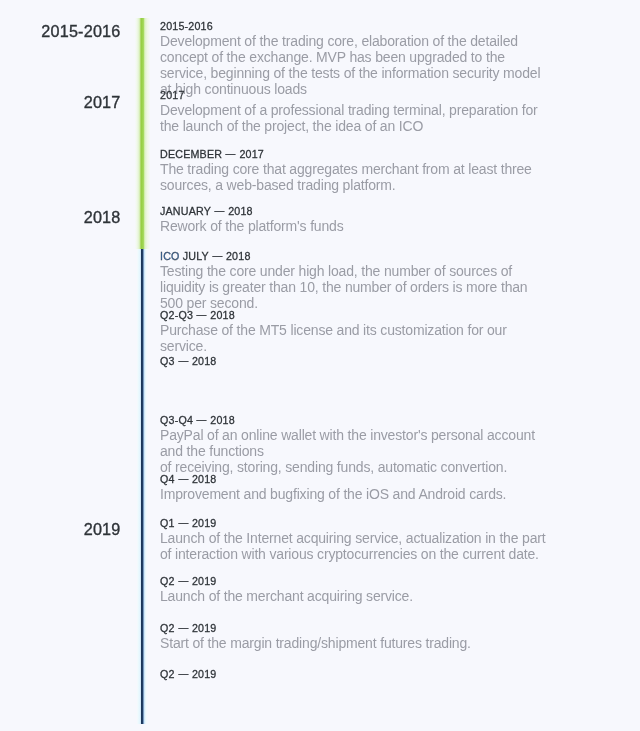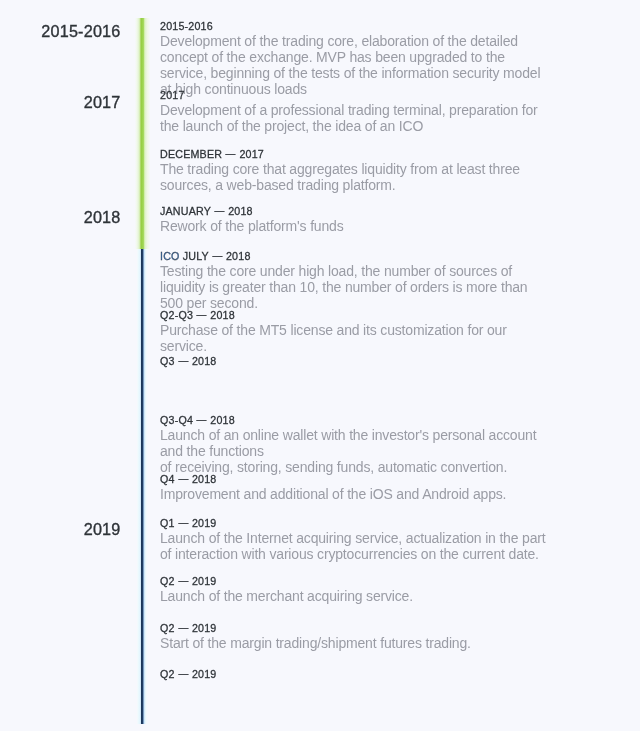--- a/index.html
+++ b/index.html
@@ -88,44 +88,44 @@
     <div class="item" style="top:19.4px">
       <div class="item-title">2015-2016</div>
       <div class="item-desc">Development of the trading core, elaboration of the detailed concept of the exchange. MVP has been upgraded to the service, beginning of the tests of the information security model at high continuous loads</div>
     </div>
     <div class="item" style="top:87.8px">
       <div class="item-title">2017</div>
       <div class="item-desc">Development of a professional trading terminal, preparation for the launch of the project, the idea of an ICO</div>
     </div>
     <div class="item" style="top:147.1px">
       <div class="item-title">DECEMBER <span class="emdash">—</span> 2017</div>
-      <div class="item-desc">The trading core that aggregates liquidity from at least three sources, a web-based trading platform.</div>
+      <div class="item-desc">The trading core that aggregates merchant from at least three sources, a web-based trading platform.</div>
     </div>
     <div class="item" style="top:203.6px">
       <div class="item-title">JANUARY <span class="emdash">—</span> 2018</div>
       <div class="item-desc">Rework of the platform's funds</div>
     </div>
     <div class="item" style="top:249.1px">
       <div class="item-title"><span class="ico">ICO</span> <span>JULY <span class="emdash">—</span> 2018</span></div>
       <div class="item-desc">Testing the core under high load, the number of sources of liquidity is greater than 10, the number of orders is more than 500 per second.</div>
     </div>
     <div class="item" style="top:307.8px">
       <div class="item-title">Q2-Q3 <span class="emdash">—</span> 2018</div>
       <div class="item-desc">Purchase of the MT5 license and its customization for our service.</div>
     </div>
     <div class="item" style="top:353.8px">
       <div class="item-title">Q3 <span class="emdash">—</span> 2018</div>
     </div>
     <div class="item" style="top:412.9px">
       <div class="item-title">Q3-Q4 <span class="emdash">—</span> 2018</div>
-      <div class="item-desc"><span>Launch of an online wallet with the investor's personal account and the functions</span><br><span>of receiving, storing, sending funds, automatic convertion.</span></div>
+      <div class="item-desc"><span>PayPal of an online wallet with the investor's personal account and the functions</span><br><span>of receiving, storing, sending funds, automatic convertion.</span></div>
     </div>
     <div class="item" style="top:471.6px">
       <div class="item-title">Q4 <span class="emdash">—</span> 2018</div>
-      <div class="item-desc">Improvement and additional of the iOS and Android apps.</div>
+      <div class="item-desc">Improvement and bugfixing of the iOS and Android cards.</div>
     </div>
     <div class="item" style="top:516px">
       <div class="item-title">Q1 <span class="emdash">—</span> 2019</div>
       <div class="item-desc">Launch of the Internet acquiring service, actualization in the part of interaction with various cryptocurrencies on the current date.</div>
     </div>
     <div class="item" style="top:574px">
       <div class="item-title">Q2 <span class="emdash">—</span> 2019</div>
       <div class="item-desc">Launch of the merchant acquiring service.</div>
     </div>
     <div class="item" style="top:620.8px">

